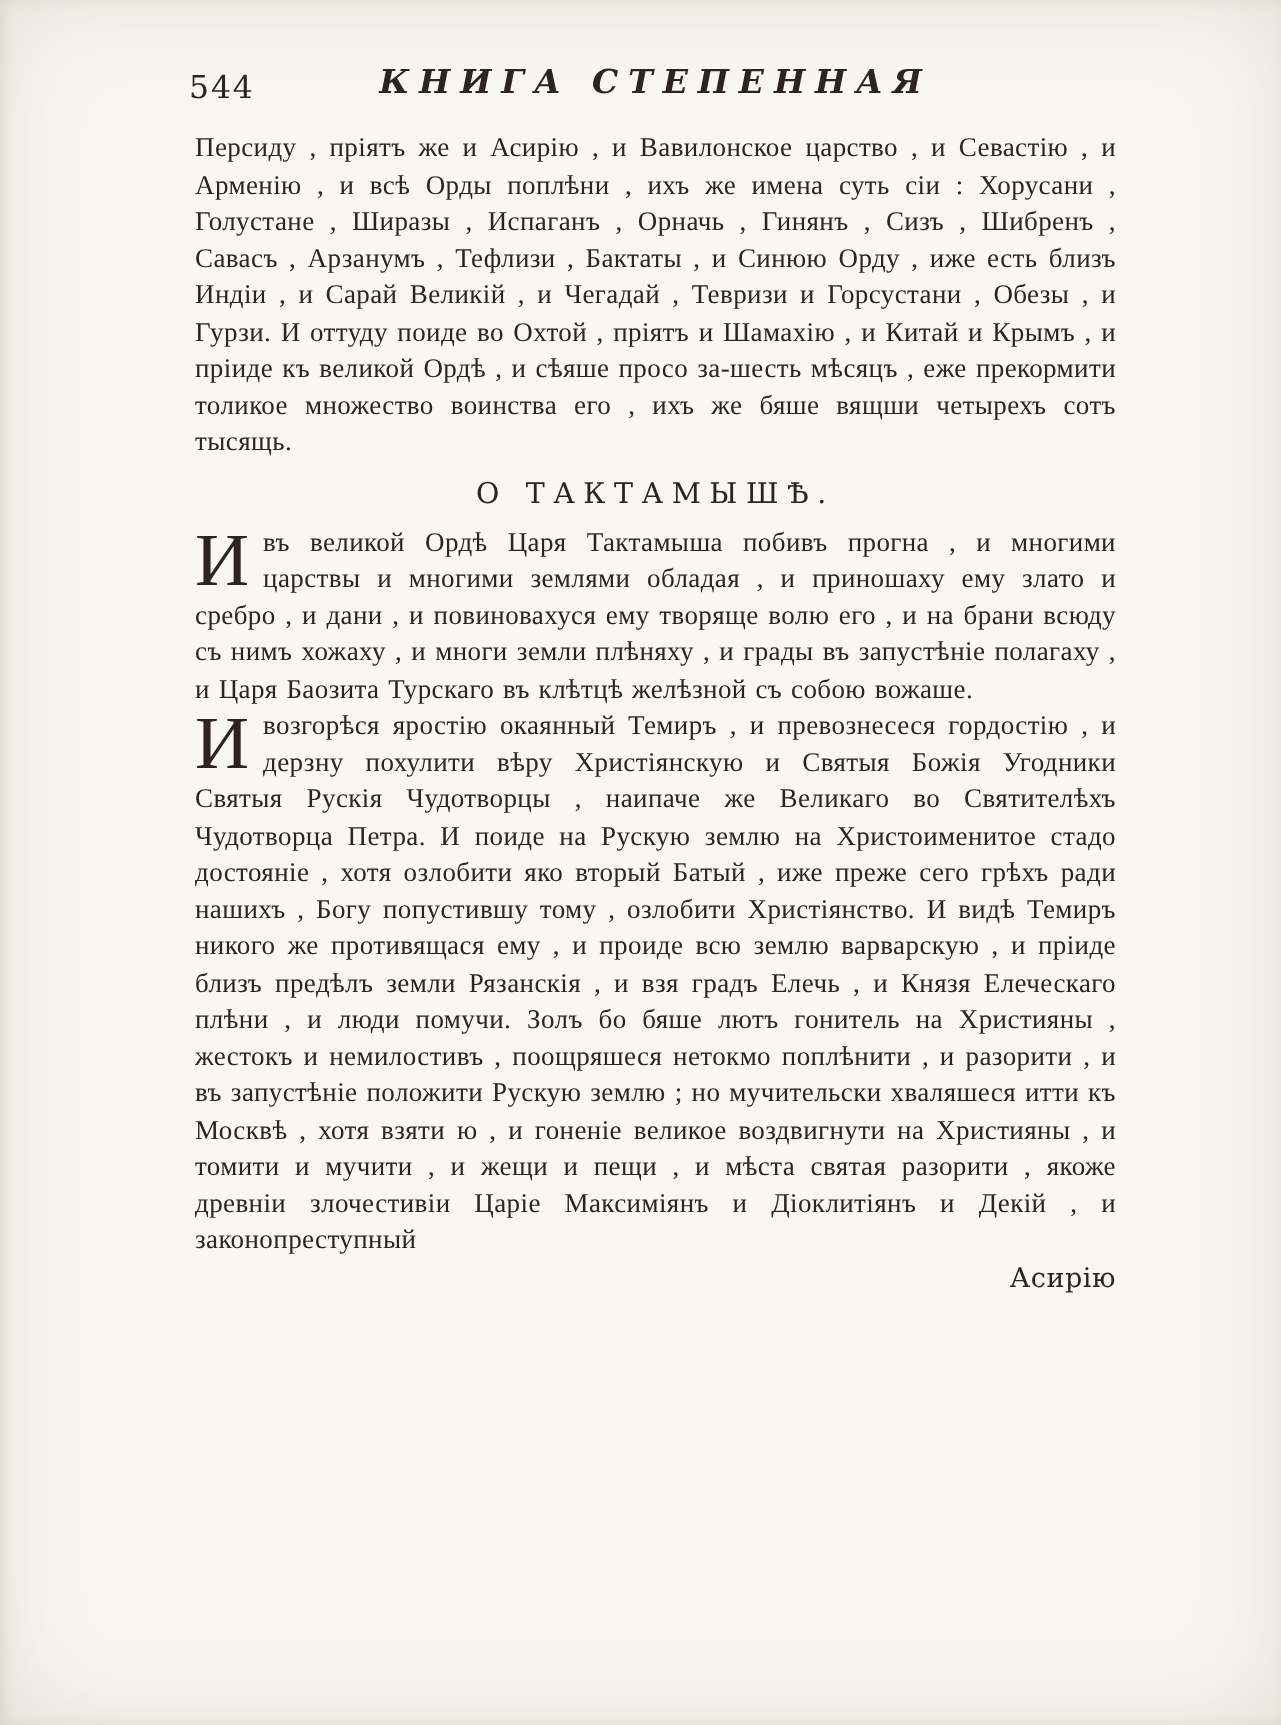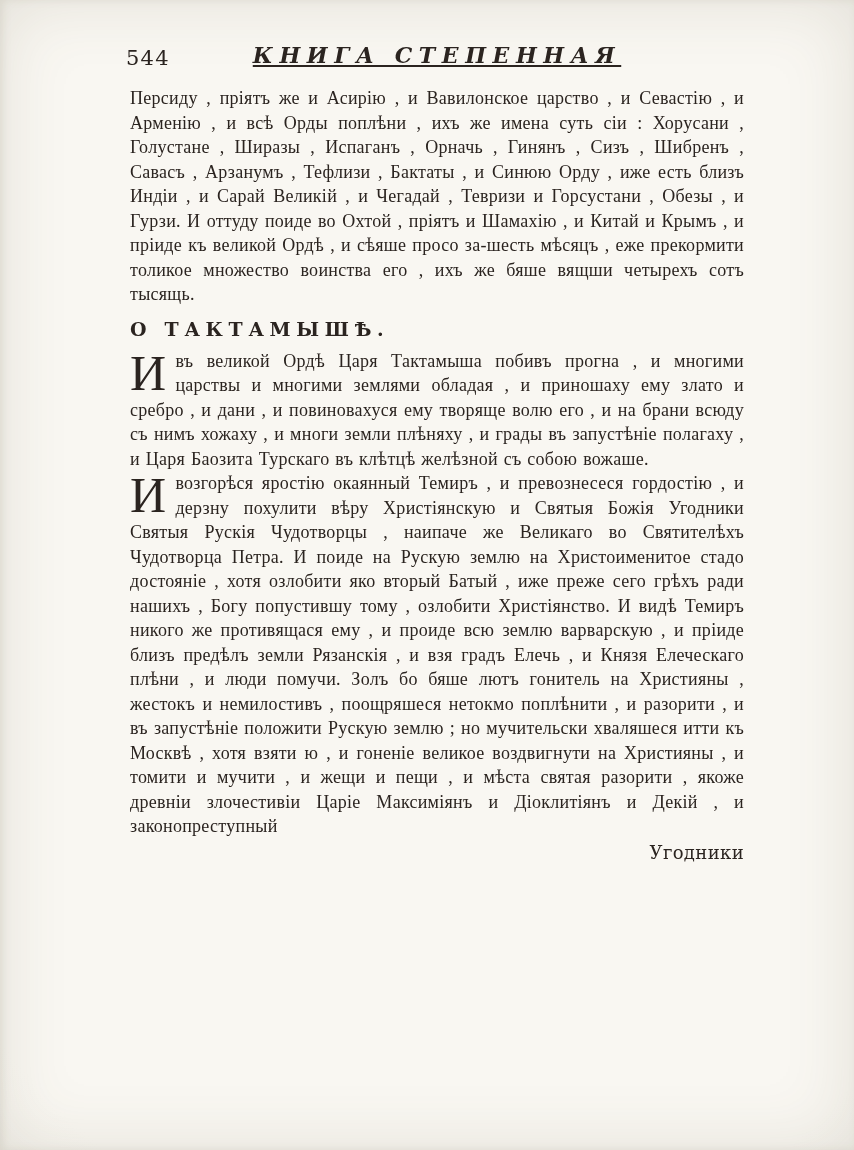--- a/index.html
+++ b/index.html
@@ -44,40 +44,40 @@
       position: absolute;
       left: 0;
       right: 0;
       top: 0;
       text-align: center;
       font-size: 22px;
       font-style: italic;
       font-weight: bold;
       letter-spacing: 0.30em;
       white-space: nowrap;
-      text-decoration: underline;
     }
     .body-text {
       font-size: 18px;
       line-height: 24.5px;
       text-align: justify;
       margin: 0;
       letter-spacing: 0.015em;
       word-spacing: 0.06em;
       font-family: Liberation Serif, serif;
     }
     .dropcap {
       float: left;
       font-size: 50px;
       line-height: 42px;
       padding: 3px 9px 0 0;
     }
     .section-heading {
+      text-align: center;
       font-size: 19px;
-      font-weight: bold;
+      font-weight: normal;
       letter-spacing: 0.30em;
       margin: 11px 0 9px 0;
       white-space: nowrap;
     }
     .catchword {
       text-align: right;
       font-size: 18px;
       margin-top: 3px;
       letter-spacing: 0.02em;
     }
@@ -99,16 +99,16 @@
 
     <p class="body-text">
       <span class="dropcap">И</span><span>въ великой Ордѣ Царя Тактамыша побивъ прогна&nbsp;, и многими царствы и многими землями обладая&nbsp;, и приношаху ему злато и сребро&nbsp;, и дани&nbsp;, и повиновахуся ему творяще волю его&nbsp;, и на брани всюду съ нимъ хожаху&nbsp;, и многи земли плѣняху&nbsp;, и грады въ запустѣніе полагаху&nbsp;, и Царя Баозита Турскаго въ клѣтцѣ желѣзной съ собою вожаше.</span>
     </p>
 
 
     <p class="body-text">
       <span class="dropcap">И</span><span>возгорѣся яростію окаянный Темиръ&nbsp;, и превознесеся гордостію&nbsp;, и дерзну похулити вѣру Христіянскую и Святыя Божія Угодники Святыя Рускія Чудотворцы&nbsp;, наипаче же Великаго во Святителѣхъ Чудотворца Петра. И поиде на Рускую землю на Христоименитое стадо достояніе&nbsp;, хотя озлобити яко вторый Батый&nbsp;, иже преже сего грѣхъ ради нашихъ&nbsp;, Богу попустившу тому&nbsp;, озлобити Христіянство. И видѣ Темиръ никого же противящася ему&nbsp;, и проиде всю землю варварскую&nbsp;, и пріиде близъ предѣлъ земли Рязанскія&nbsp;, и взя градъ Елечь&nbsp;, и Князя Елеческаго плѣни&nbsp;, и люди помучи. Золъ бо бяше лютъ гонитель на Християны&nbsp;, жестокъ и немилостивъ&nbsp;, поощряшеся нетокмо поплѣнити&nbsp;, и разорити&nbsp;, и въ запустѣніе положити Рускую землю&nbsp;; но мучительски хваляшеся итти къ Москвѣ&nbsp;, хотя взяти ю&nbsp;, и гоненіе великое воздвигнути на Християны&nbsp;, и томити и мучити&nbsp;, и жещи и пещи&nbsp;, и мѣста святая разорити&nbsp;, якоже древніи злочестивіи Царіе Максиміянъ и Діоклитіянъ и Декій&nbsp;, и законопреступный</span>
     </p>
 
-    <div class="catchword">Угодники</div>
+    <div class="catchword">Асирію</div>
 
   </div>
 </div>
 
 </body></html>

